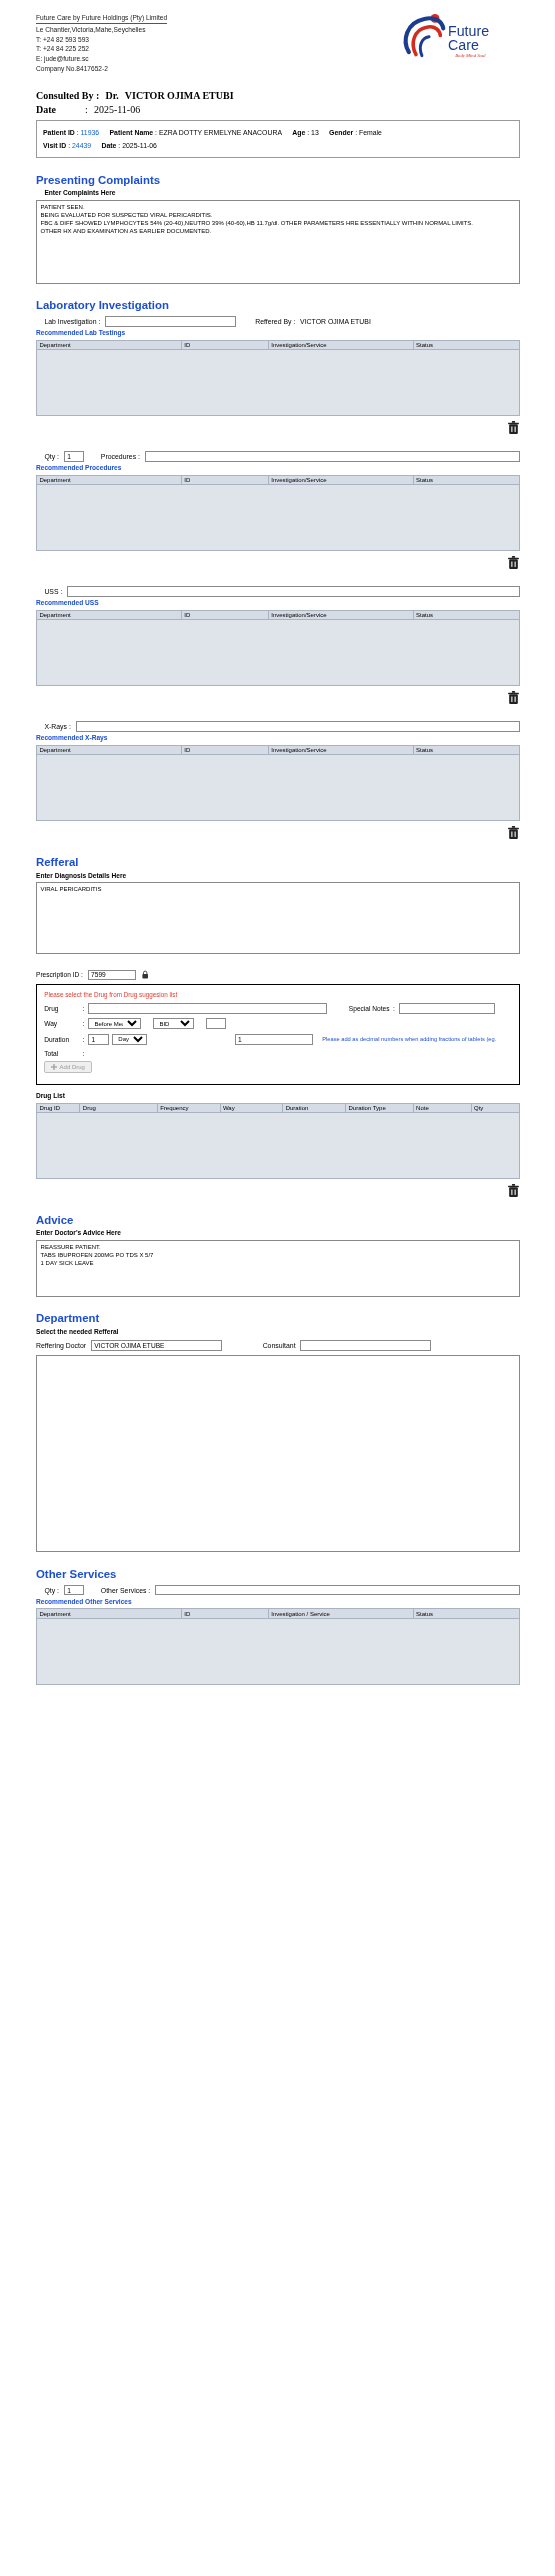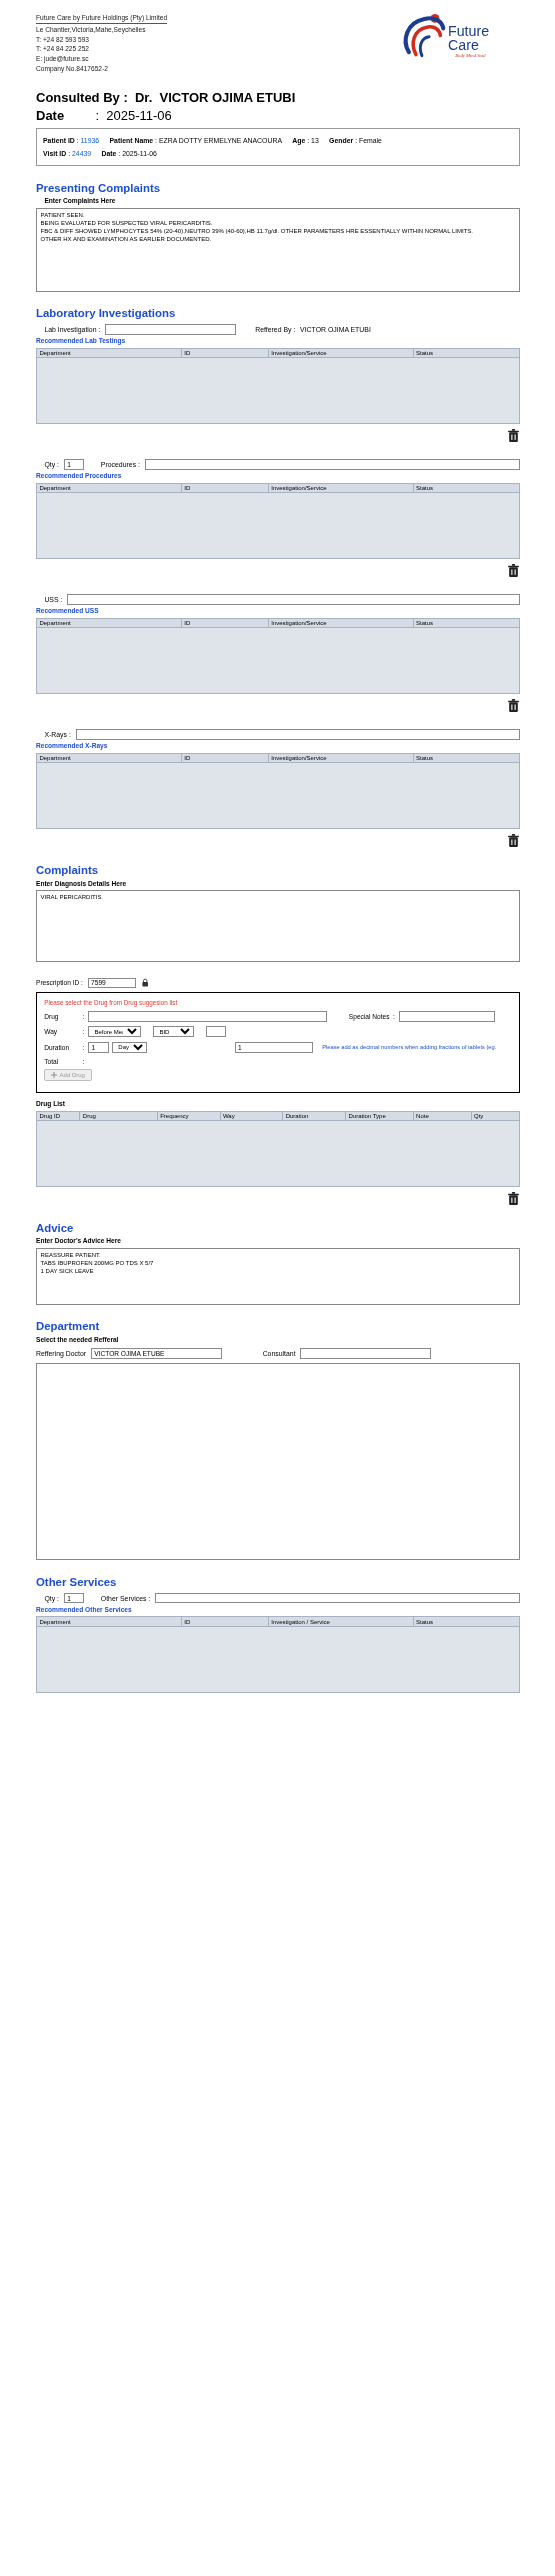--- a/index.html
+++ b/index.html
@@ -17,21 +17,21 @@
   .hdr {
     display: flex; justify-content: space-between; align-items: flex-start;
     padding: 13px 18px 9.6px 36px;
   }
   .hdr-left { font-size: 6.6px; line-height: 1.45; color: #1a1a1a; }
   .hdr-left .co-line { border-bottom: 0.6px solid #555; display:inline-block; padding-bottom:0.6px; margin-bottom:1.2px;}
   .logo-wrap { display:flex; align-items:center; gap:2.4px; margin-right:36px;}
   .logo-svg { display:block; }
 
   
-  .consult { padding: 3.6px 36px 0 36px; font-size: 13px; }
+  .consult { padding: 3.6px 36px 0 36px; font-size: 10px; font-family: Liberation Serif, serif; }
   .consult .row { margin: 3.6px 0; }
   .lbl-strong { font-weight: bold; }
   .dr-name { font-weight: bold; margin-left: 3.6px; }
 
   .patient-box {
     margin: 4.8px 36px 0 36px;
     border: 0.6px solid #999;
     padding: 4.8px 6px;
     font-size: 6.9px;
     line-height: 1.9;
@@ -192,21 +192,21 @@
 <div class="sec">
   <h2 class="sec-title">Presenting Complaints</h2>
   <div class="sec-sub">Enter Complaints Here</div>
   <div class="ta tall">PATIENT SEEN.
 BEING EVALUATED FOR SUSPECTED VIRAL PERICARDITIS.
 FBC &amp; DIFF SHOWED LYMPHOCYTES 54% (20-40),NEUTRO 39% (40-60),HB 11.7g/dl. OTHER PARAMETERS HRE ESSENTIALLY WITHIN NORMAL LIMITS.
 OTHER HX AND EXAMINATION AS EARLIER DOCUMENTED.</div>
 </div>
 
 <div class="sec">
-  <h2 class="sec-title">Laboratory  Investigations</h2>
+  <h2 class="sec-title">Laboratory  Investigation</h2>
   <div class="inline-row">
     <span class="lbl">Lab Investigation :</span>
     <input class="inp w220" value="" style="">
     <span class="lbl" style="margin-left:14.3px">Reffered By :</span>
     <span class="lbl">VICTOR OJIMA ETUBI</span>
   </div>
   <div class="hint-blue">Recommended Lab Testings</div>
   <table class="grid">
     <thead>
       <tr>
@@ -325,21 +325,21 @@
       <rect x="4" y="6" width="16" height="18" rx="2" fill="#222"></rect>
       <rect x="2" y="3" width="20" height="3" rx="1" fill="#222"></rect>
       <rect x="9" y="0" width="6" height="3" rx="1" fill="#222"></rect>
       <rect x="8" y="10" width="2" height="10" fill="#fff"></rect>
       <rect x="14" y="10" width="2" height="10" fill="#fff"></rect>
     </svg>
   </div>
 </div>
 
 <div class="sec">
-  <h2 class="sec-title">Complaints</h2>
+  <h2 class="sec-title">Refferal</h2>
   <div class="sec-sub" style="margin-left:0">Enter Diagnosis Details Here</div>
   <div class="ta med">VIRAL PERICARDITIS</div>
 </div>
 
 <div class="sec">
   <div class="prescr-row">
     <span>Prescription ID :</span>
     <input class="inp w80" value="7599" style="">
     <svg class="lock-ico" viewBox="0 0 14 16">
       <rect x="2" y="7" width="10" height="8" rx="1.5" fill="#333"></rect>

